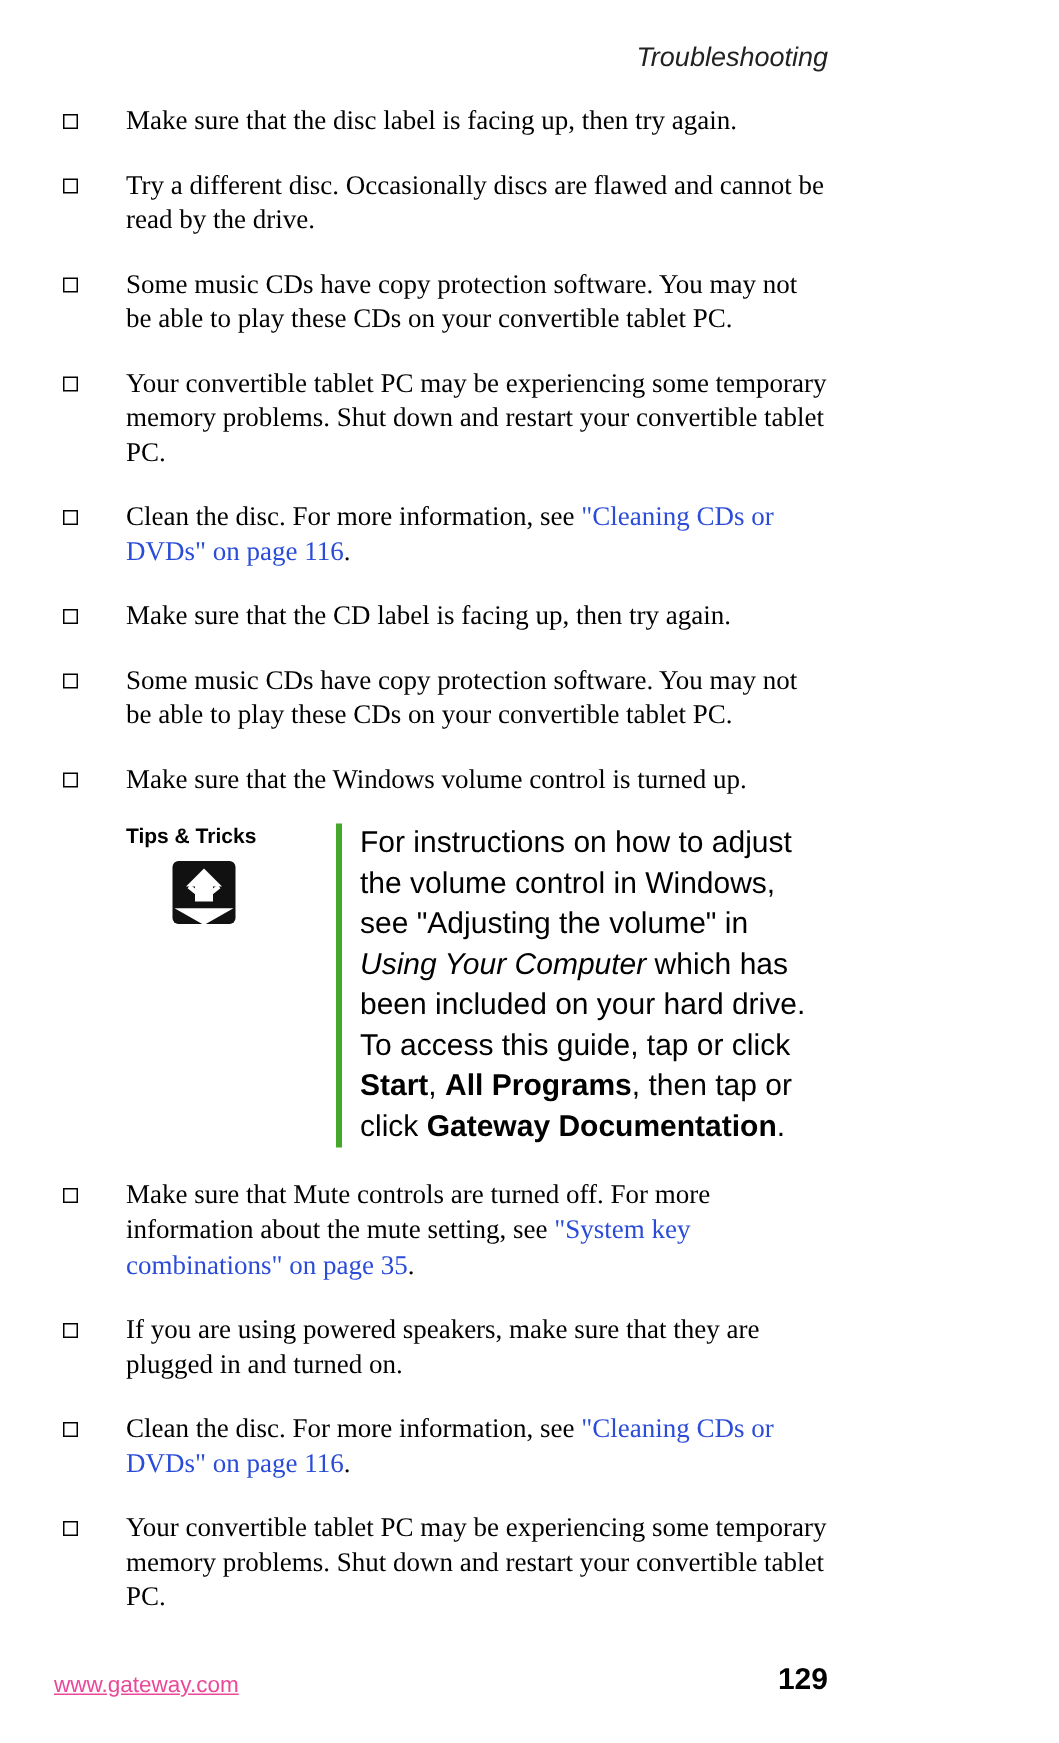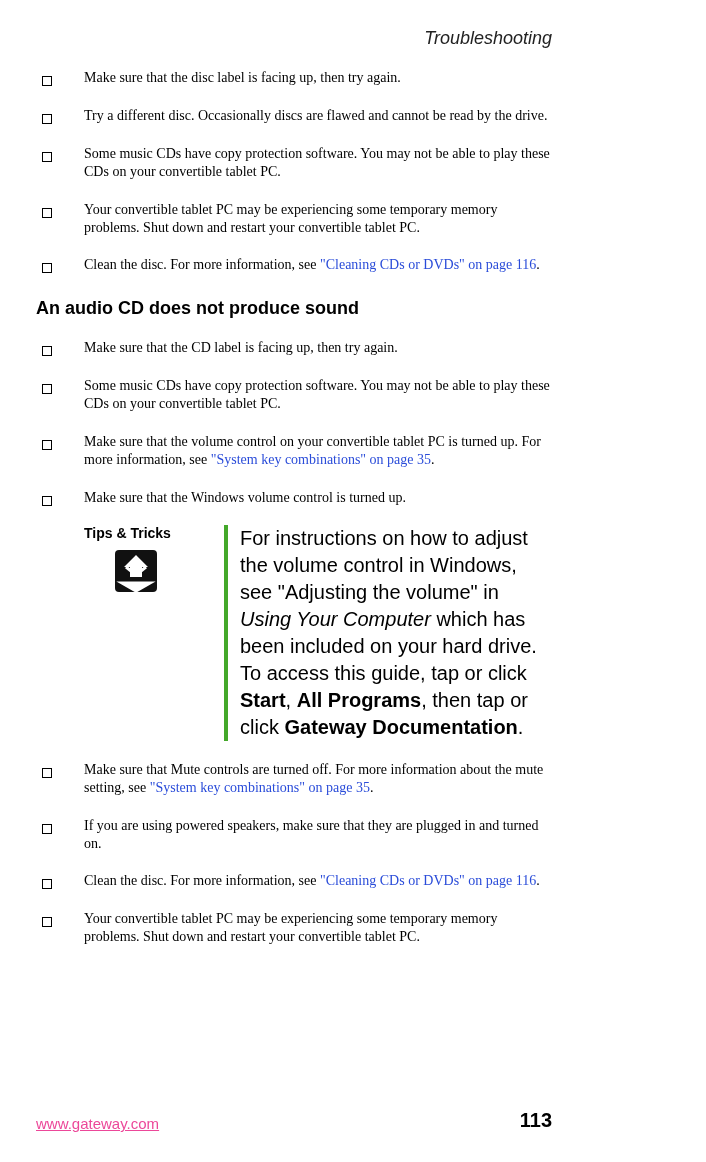--- a/index.html
+++ b/index.html
@@ -28,21 +28,21 @@
   }
   ul.bullets {
     list-style: none;
     margin: 0;
     padding: 0;
   }
   ul.bullets > li {
     position: relative;
     padding-left: 48px;
     margin-bottom: 18px;
-    font-size: 14px;
+    font-size: 18px;
     line-height: 1.28;
     margin-top: 20px;
   }
   ul.bullets > li::before {
     content: "";
     position: absolute;
     left: 6px;
     top: 7px;
     width: 10px;
     height: 10px;
@@ -129,28 +129,24 @@
   <ul class="bullets">
     <li><span>Make sure that the disc label is facing up, then try again.</span></li>
     <li><span>Try a different disc. Occasionally discs are flawed and cannot be read by the drive.</span></li>
     <li><span>Some music CDs have copy protection software. You may not be able to play these CDs on your convertible tablet PC.</span></li>
     <li><span>Your convertible tablet PC may be experiencing some temporary memory problems. Shut down and restart your convertible tablet PC.</span></li>
     <li>
       <span>Clean the disc. For more information, see </span><span class="link">"Cleaning CDs or DVDs" on page 116</span><span>.</span>
     </li>
   </ul>
 
-  <div class="heading">An audio CD does not produce sound</div>
 
   <ul class="bullets">
     <li><span>Make sure that the CD label is facing up, then try again.</span></li>
     <li><span>Some music CDs have copy protection software. You may not be able to play these CDs on your convertible tablet PC.</span></li>
-    <li>
-      <span>Make sure that the volume control on your convertible tablet PC is turned up. For more information, see </span><span class="link">"System key combinations" on page 35</span><span>.</span>
-    </li>
     <li><span>Make sure that the Windows volume control is turned up.</span></li>
   </ul>
 
   <div class="tipbox">
     <div class="tip-left">
       <div class="tip-label">Tips &amp; Tricks</div>
       <div class="tip-icon">
         <svg viewBox="0 0 48 48" width="48" height="48">
           <rect x="3" y="3" width="42" height="42" rx="4" fill="#111"></rect>
           <path d="M24 10 L24 28 M24 28 L14 20 M24 28 L34 20 M10 36 L38 36 L24 44 Z" stroke="#fff" stroke-width="3" fill="#fff"></path>
@@ -170,16 +166,16 @@
     </li>
     <li><span>If you are using powered speakers, make sure that they are plugged in and turned on.</span></li>
     <li>
       <span>Clean the disc. For more information, see </span><span class="link">"Cleaning CDs or DVDs" on page 116</span><span>.</span>
     </li>
     <li><span>Your convertible tablet PC may be experiencing some temporary memory problems. Shut down and restart your convertible tablet PC.</span></li>
   </ul>
 
   <div class="footer">
     <div class="url">www.gateway.com</div>
-    <div class="pagenum">113</div>
+    <div class="pagenum">129</div>
   </div>
 
 </div>
 
 </body></html>

